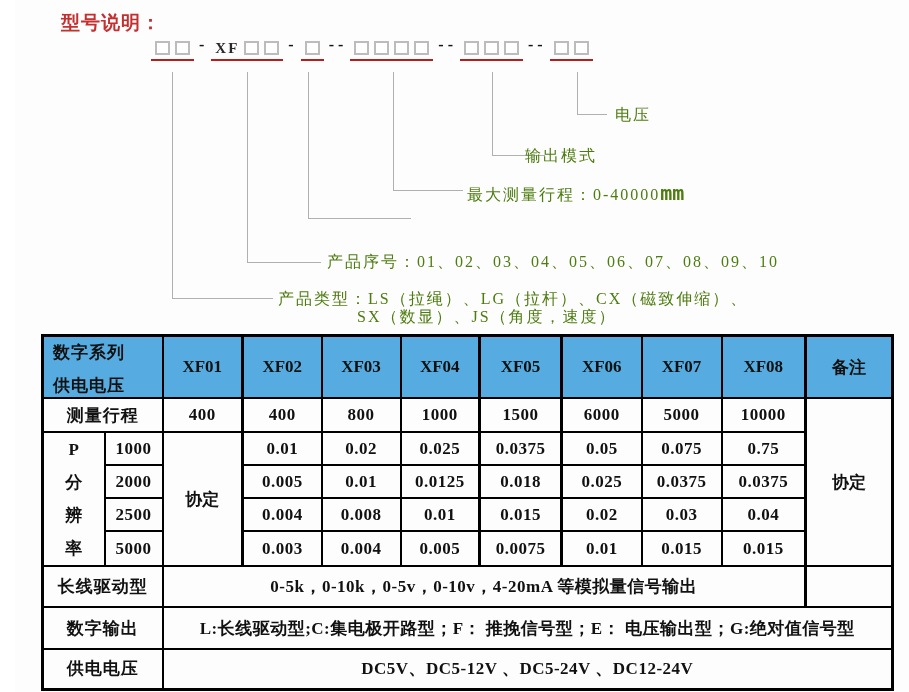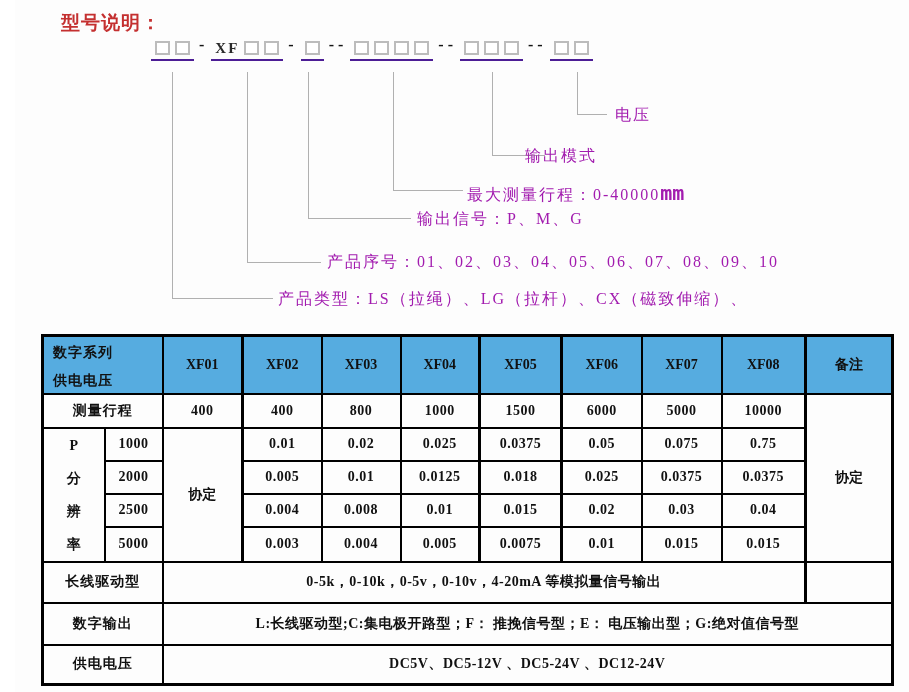--- a/index.html
+++ b/index.html
@@ -9,35 +9,35 @@
   }
   
   .title {
     position:absolute; left:46px; top:10px;
     font-family:"Liberation Sans", sans-serif;
     font-size:19px; font-weight:bold; color:#c43030; letter-spacing:1px;
   }
   
   .fmt { position:absolute; left:136px; top:36px; display:flex; align-items:flex-end; }
   .fg  { display:flex; align-items:flex-end; gap:5px; padding:0 4px 4px 4px;
-         border-bottom:2px solid #4c1d95; }
+         border-bottom:2px solid #b91c1c; }
   .bx  { width:15px; height:14px; border:2px solid #bcbcbc; background:#fff; box-sizing:border-box; }
   .pfx { font-size:15px; font-weight:bold; letter-spacing:2px; color:#2a2a2a; line-height:14px; }
   .sep { font-size:16px; font-weight:bold; letter-spacing:4px; padding:0 3px 7px 5px; color:#151515; }
   
   .vl { position:absolute; width:1px; background:#b0b0b0; }
   .hl { position:absolute; height:1px; background:#b0b0b0; }
-  .cl { position:absolute; font-size:16px; letter-spacing:2px; white-space:nowrap; color:#a21caf;text-align:center; }
+  .cl { position:absolute; font-size:16px; letter-spacing:2px; white-space:nowrap; color:#4d7c0f;text-align:center; }
   .unit { font-family:"DejaVu Sans Mono", monospace; font-weight:bold; font-size:20px; letter-spacing:0; }
   
   table.spec {
     position:absolute; left:26px; top:334px; width:761px;
     border-collapse:collapse; table-layout:fixed;
     border:3px solid #000;
-    font-size:14px; font-weight:bold;font-family:Liberation Serif, serif;
+    font-size:17px; font-weight:bold;font-family:Liberation Serif, serif;
   }
   table.spec td { border:2px solid #000; padding:0; text-align:center; vertical-align:middle; color:#111; }
   table.spec td.thL { border-left-width:3px; }
   tr.hd td { background:#56ace0; }
   td.lft { text-align:left; padding-left:9px; letter-spacing:1px; }
   .hcell div { text-align:left; padding-left:9px; letter-spacing:1px; }
   .hcell .l1 { margin-top:4px; }
   .hcell .l2 { margin-top:10px; }
   td.val { letter-spacing:0.5px; }
   td.vtx div { height:33px; line-height:33px; }
@@ -96,23 +96,23 @@
   <div class="vl" style="left:477px; top:72px; height:83px;"></div>
   <div class="hl" style="left:477px; top:155px; width:53px;"></div>
   <div class="vl" style="left:562px; top:72px; height:42px;"></div>
   <div class="hl" style="left:562px; top:114px; width:30px;"></div>
 
   <div class="cl" style="left:600px; top:105px;">电压</div>
   <div class="cl" style="left:510px; top:146px;">输出模式</div>
   <div class="cl" style="left:452px; top:181px;">
     <span>最大测量行程：0-40000</span><span class="unit">mm</span>
   </div>
-  <div class="cl" style="left:402px; top:209px;">输出信号：P、M、G</div>
   <div class="cl" style="left:312px; top:252px;">产品序号：01、02、03、04、05、06、07、08、09、10</div>
   <div class="cl" style="left:263px; top:289px;">产品类型：LS（拉绳）、LG（拉杆）、CX（磁致伸缩）、</div>
+  <div class="cl" style="left:342px; top:307px;">SX（数显）、JS（角度，速度）</div>
 
   <table class="spec">
     <colgroup>
       <col style="width:62px">
         <col style="width:58px">
       <col style="width:80px">
         <col style="width:79px">
         <col style="width:79px">
         <col style="width:79px">
       <col style="width:82px">

